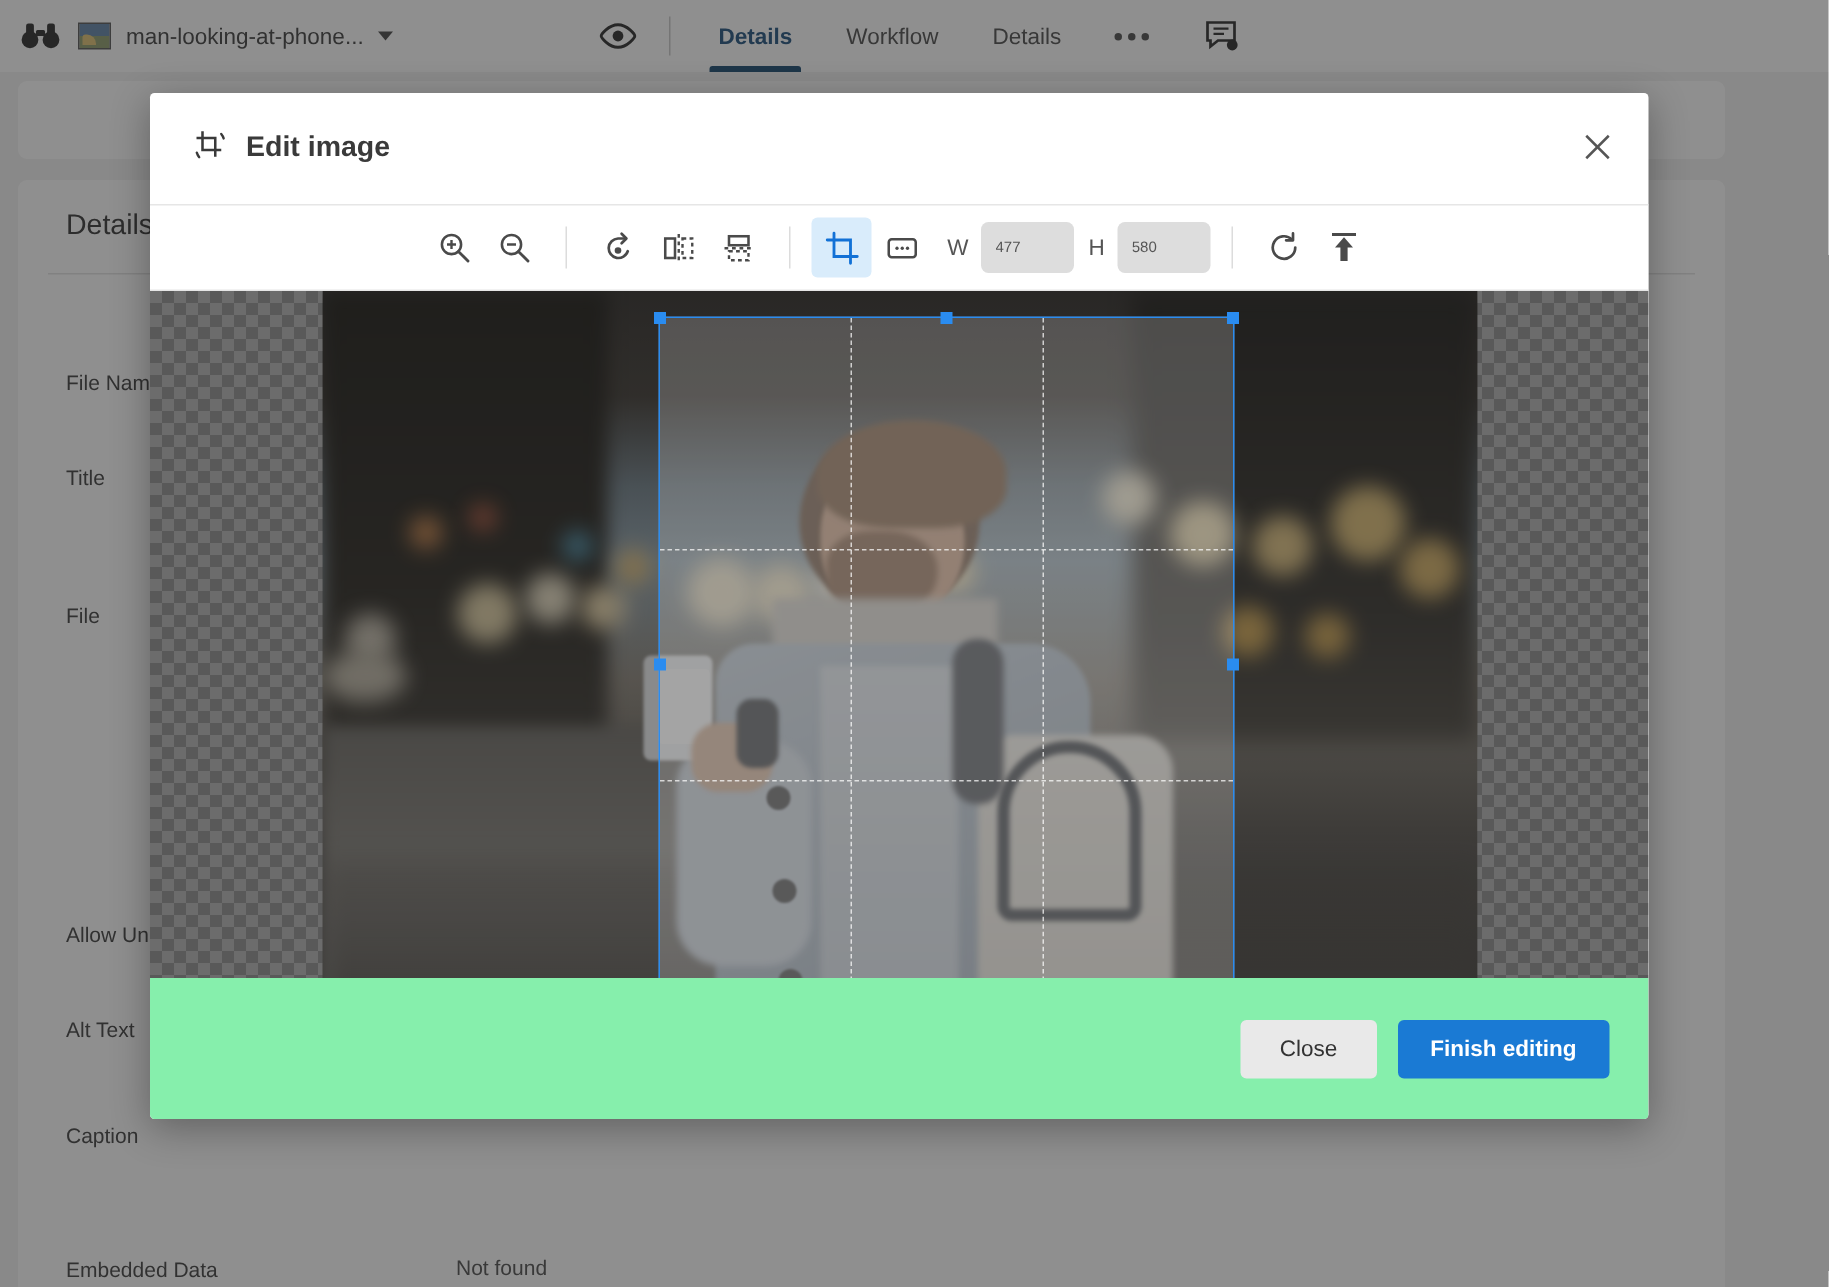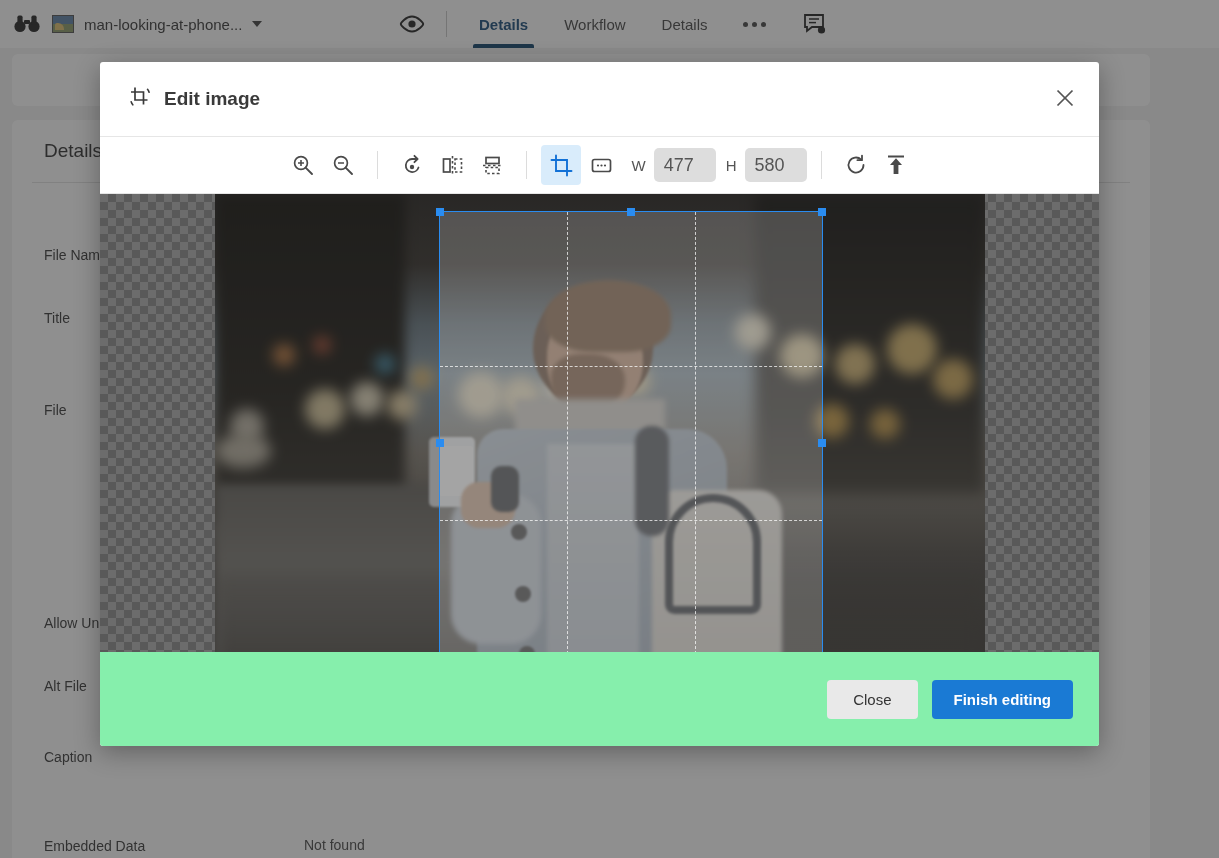--- a/index.html
+++ b/index.html
@@ -119,21 +119,21 @@
   }
   .tool {
     width: 40px; height: 40px; display: flex; align-items: center; justify-content: center;
     cursor: pointer; border-radius: 4px; color: #4a4a4a;
   }
   .tool.active { background: #d9ecfb; color: #1271d6; }
   .tool-sep { width: 1px; height: 28px; background: #dcdcdc; margin: 0 14px; }
   .dim-label { font-size: 15px; color: #555; margin: 0 8px 0 10px; }
   .dim-input {
     width: 62px; height: 34px; background: #dddddd; border: none; border-radius: 5px;
-    font-size: 18px; color: #555; padding: 0 10px;
+    font-size: 10px; color: #555; padding: 0 10px;
     font-family: "Liberation Sans", sans-serif;
   }
 
   
   .stage {
     flex: 1; position: relative; overflow: hidden;
     background-color: #b7b7b7;
     background-image:
       linear-gradient(45deg, #8e8e8e 25%, transparent 25%, transparent 75%, #8e8e8e 75%),
       linear-gradient(45deg, #8e8e8e 25%, transparent 25%, transparent 75%, #8e8e8e 75%);
@@ -191,21 +191,21 @@
   <div class="bg-canvas">
     <div class="card-top"></div>
     <div class="card-main">
       <div class="details-head">Details</div>
       <div class="head-rule"></div>
 
       <div class="form-label" style="top:127px">File Name</div>
       <div class="form-label" style="top:190px">Title</div>
       <div class="form-label" style="top:282px">File</div>
       <div class="form-label" style="top:495px">Allow Unre</div>
-      <div class="form-label" style="top:558px">Alt File</div>
+      <div class="form-label" style="top:558px">Alt Text</div>
       <div class="form-label" style="top:629px">Caption</div>
       <div class="form-label" style="top:718px">Embedded Data</div>
       <div class="form-value" style="top:717px">Not found</div>
     </div>
   </div>
 
   <div class="topbar">
     <div class="tb-left">
       <div class="tb-icon-btn">
         <svg width="26" height="18" viewBox="0 0 26 18">

